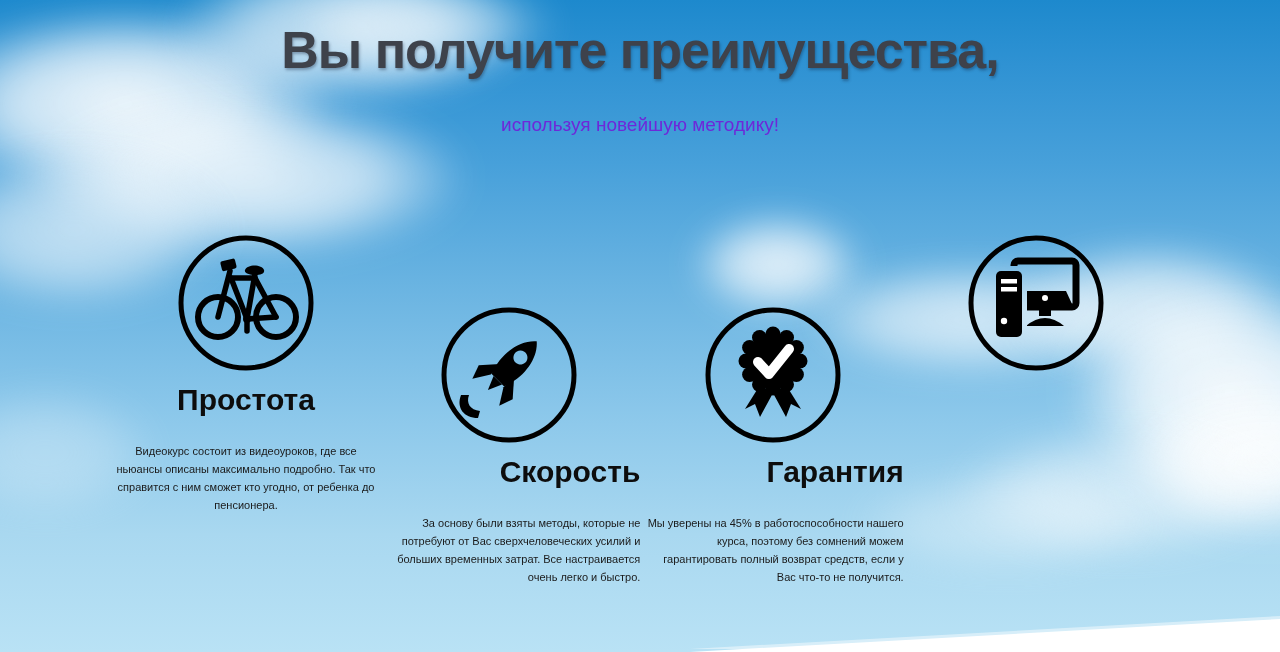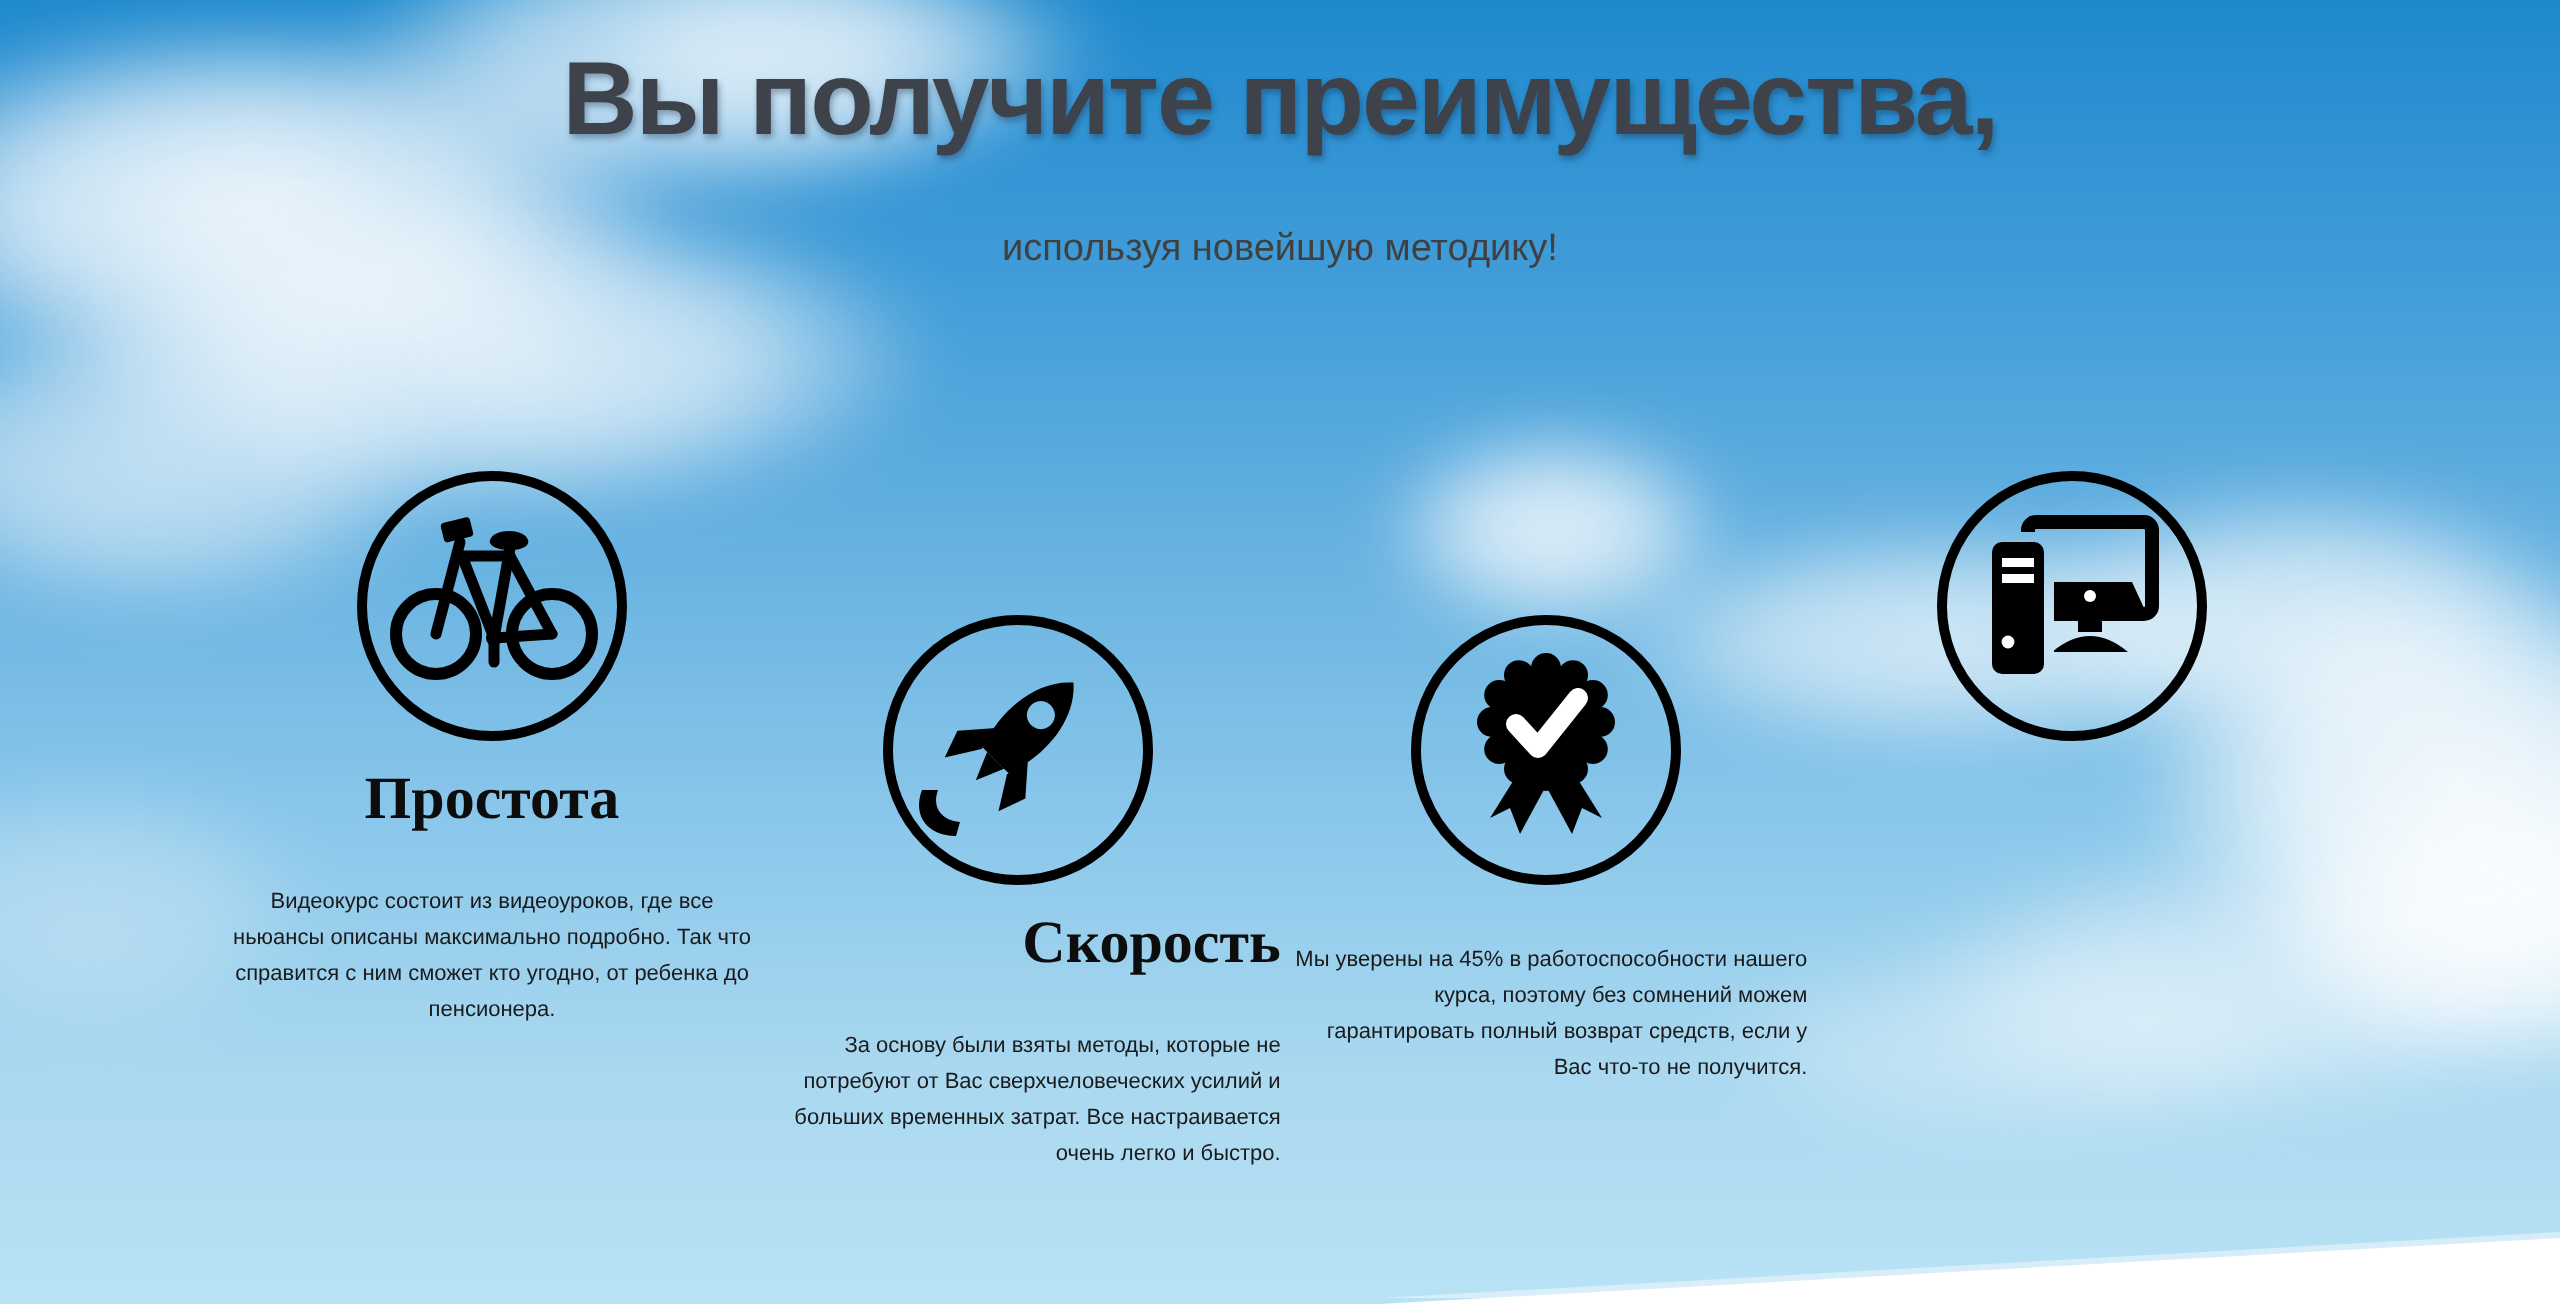--- a/index.html
+++ b/index.html
@@ -41,40 +41,39 @@
     font-size:52px;
     font-weight:bold;
     color:#3e424b;
     letter-spacing:-1px;
     text-shadow:1px 2px 3px rgba(15,30,55,0.35);
   }
   .subtitle {
     margin-top:34px;
     text-align:center;
     font-size:19px;
-    color:#404040;
+    color:#6d28d9;
   }
 
   .features {
     position:absolute;
     top:233px; left:115px;
     width:1052px;
     display:flex;
     justify-content:space-between;
   }
   .feature { width:262px; text-align:center; }
   .feature.offset { margin-top:72px;text-align:right; }
   .icon-wrap { width:140px; height:140px; margin:0 auto; }
   .feature h2 {
     margin-top:10px;
     font-size:30px;
     line-height:1.1;
     font-weight:bold;
     color:#0d0d0d;
-    font-family:Liberation Serif, serif;
   }
   .feature p {
     margin-top:26px;
     font-size:11px;
     line-height:18px;
     color:#1a1a1a;
   }
 
   .divider-wedge {
     position:absolute;
@@ -179,20 +178,21 @@
             <circle cx="43" cy="56" r="7.5"></circle>
               <circle cx="46.6" cy="42.5" r="7.5"></circle>
             <circle cx="56.5" cy="32.6" r="7.5"></circle>
               <circle cx="70" cy="29" r="7.5"></circle>
             <circle cx="83.5" cy="32.6" r="7.5"></circle>
               <circle cx="93.4" cy="42.5" r="7.5"></circle>
           </g>
           <path d="M55,57 L66,69 L86,44" fill="none" stroke="#fff" stroke-width="10" stroke-linecap="round" stroke-linejoin="round"></path>
         </svg>
       </div>
+      <h2>Гарантия</h2>
       <p>Мы уверены на 45% в работоспособности нашего курса, поэтому без сомнений можем гарантировать полный возврат средств, если у Вас что-то не получится.</p>
     </div>
 
     <div class="feature">
       <div class="icon-wrap">
         <svg viewBox="0 0 140 140" width="140" height="140">
           <defs>
             <mask id="pcmask">
               <rect x="0" y="0" width="140" height="140" fill="#fff"></rect>
               <rect x="25" y="33" width="36" height="76" rx="9" fill="#000"></rect>

